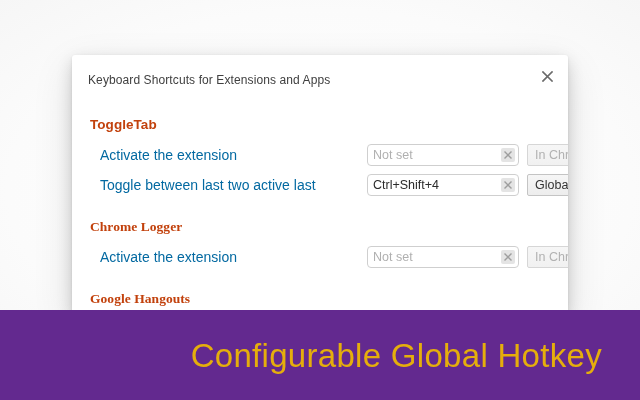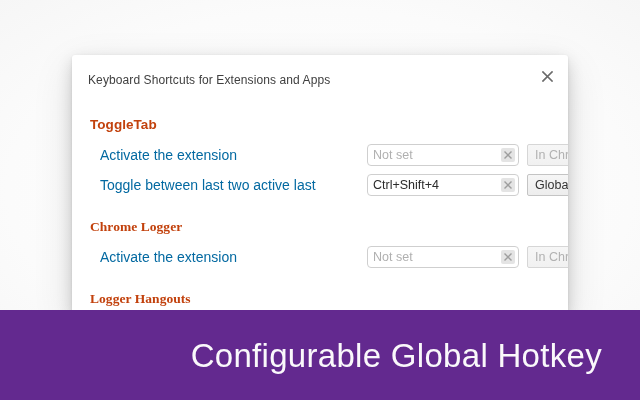--- a/index.html
+++ b/index.html
@@ -187,21 +187,21 @@
     width: 640px;
     height: 90px;
     background: #63298f;
     display: flex;
     align-items: center;
     justify-content: flex-end;
     box-sizing: border-box;
     padding-right: 38px;
   }
   .banner-text {
-    color: #ffffff;
+    color: #eab308;
     font-size: 33px;
     font-weight: 300;
     letter-spacing: 0.3px;
     white-space: nowrap;
     line-height: 1;
     opacity: 0.97;
   }
 </style>
 </head>
 <body>
@@ -265,21 +265,21 @@
                   <path d="M1 1 L7 7 M7 1 L1 7" stroke="#9e9e9e" stroke-width="1.4" stroke-linecap="square" fill="none"></path>
                 </svg>
               </span>
             </div>
             <div class="scope-select disabled">
               <span class="scope-text">In Chrome</span>
             </div>
           </div>
         </div>
         <div class="section">
-          <div class="section-title">Logger Hangouts</div>
+          <div class="section-title">Google Hangouts</div>
           <div class="shortcut-row">
             <div class="hotkey-input empty"></div>
             <div class="scope-select disabled"></div>
           </div>
         </div>
       </div>
   </div>
 
   <div class="banner">
     <div class="banner-text">Configurable Global Hotkey</div>

